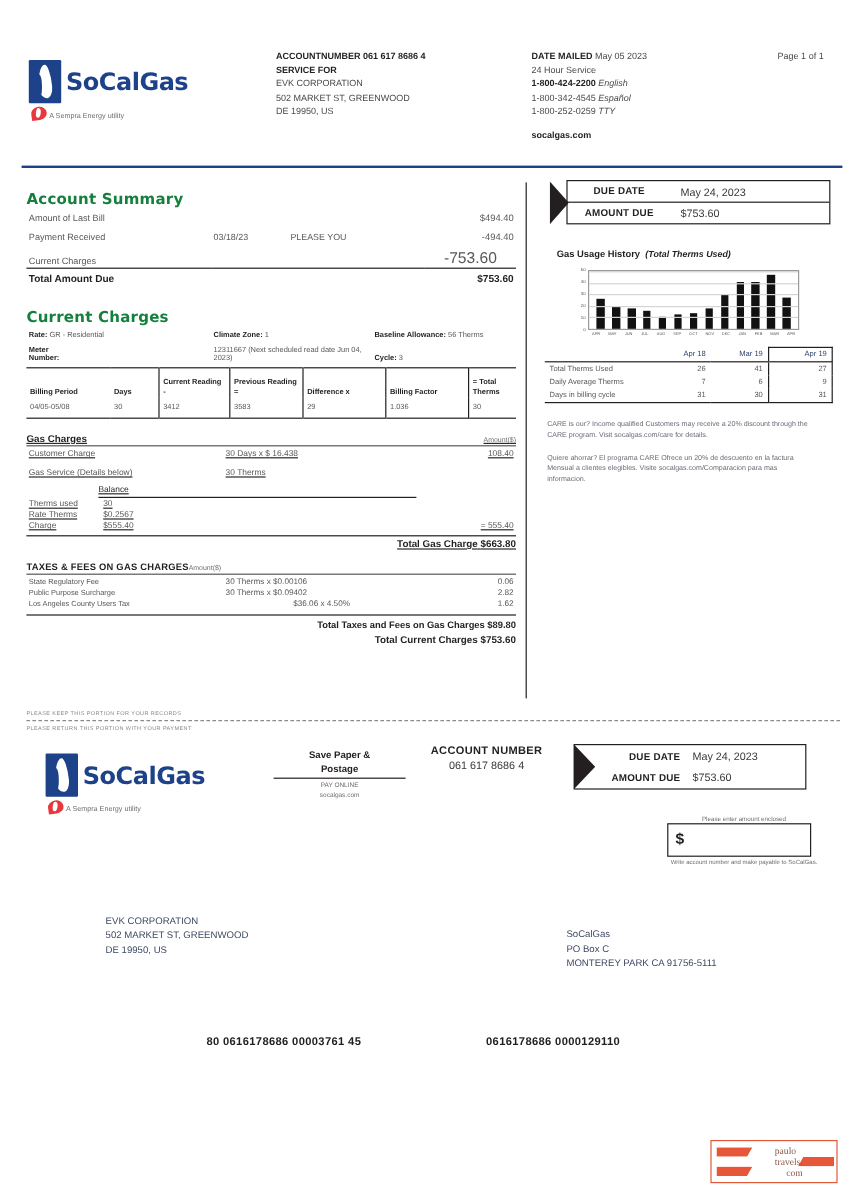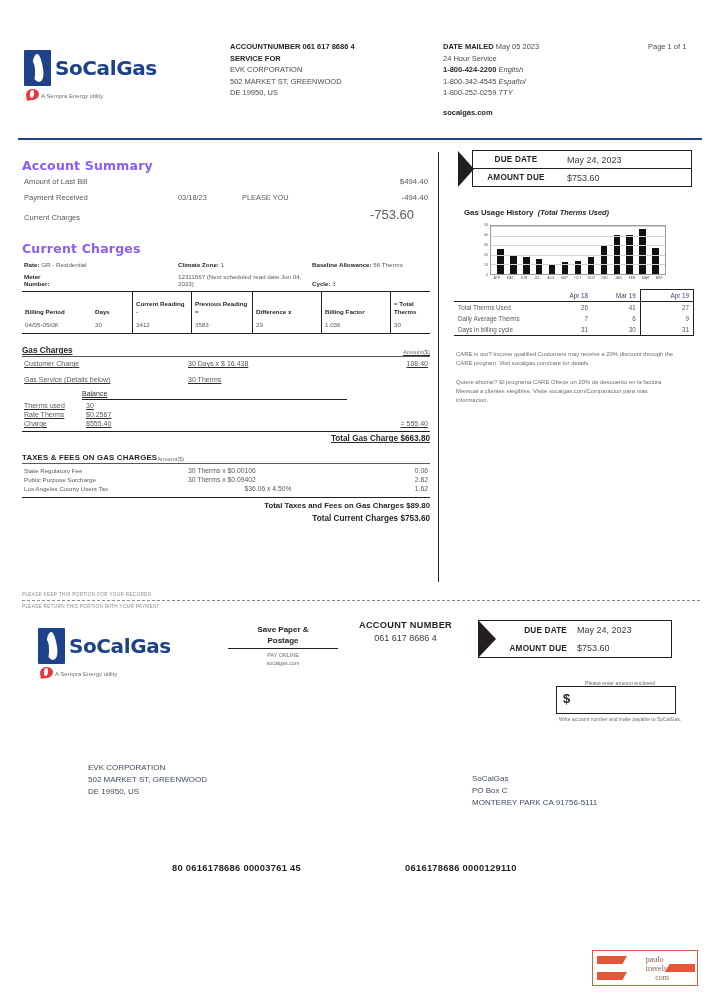--- a/index.html
+++ b/index.html
@@ -27,21 +27,21 @@
     font-family:"DejaVu Sans",sans-serif;}
   .sempra{font-size:6px;color:#6d6e71;margin-top:3px;white-space:nowrap;}
   .sempra .sw{display:inline-block;width:13px;height:11px;background:#e8373d;border-radius:50% 50% 50% 0;
     transform:rotate(-8deg);vertical-align:-2px;margin:0 2px;position:relative;}
   .sempra .sw:after{content:"";position:absolute;left:4px;top:1px;width:4px;height:8px;background:#fff;border-radius:50%;transform:rotate(15deg);}
   .hdr-col{position:absolute;font-size:7.5px;line-height:11.5px;color:#4a4a4a;}
   .blue-rule{position:absolute;left:18px;top:138px;width:684px;height:2px;background:#1d4289;}
 
   
   #leftcol{position:absolute;left:22px;top:158px;width:408px;}
-  .sec-title{font-size:12.5px;font-weight:bold;color:#8b5cf6;letter-spacing:.2px;font-family:"DejaVu Sans",sans-serif;}
+  .sec-title{font-size:12.5px;font-weight:bold;color:#15803d;letter-spacing:.2px;font-family:"DejaVu Sans",sans-serif;}
   .hr-thick{border-top:1.6px solid #231f20;}
   .hr-thin{border-top:.8px solid #58595b;}
   .hr-dbl{border-top:1.6px solid #231f20;}
 
   table.gt{border-collapse:collapse;width:100%;font-size:6.6px;color:#58595b;}
   table.gt td,table.gt th{padding:1px 2px;vertical-align:bottom;}
 
   
   #bpgrid{width:100%;border-collapse:collapse;font-size:6.2px;color:#58595b;}
   #bpgrid th{font-weight:bold;color:#231f20;vertical-align:bottom;text-align:left;padding:1px 3px;line-height:7.5px;}
@@ -173,20 +173,26 @@
         <td style="padding-top:6px;font-size:7.6px;">Payment Received</td>
         <td style="padding-top:6px;font-size:7.4px;">03/18/23</td>
         <td style="padding-top:6px;font-size:7.4px;">PLEASE YOU</td>
         <td class="r" style="padding-top:6px;font-size:7.8px;">-494.40</td>
       </tr>
       <tr>
         <td style="padding-top:4px;font-size:7.6px;">Current Charges</td>
         <td></td>
         <td></td>
         <td class="r" style="padding-top:4px;font-size:13px;text-align:center;">-753.60</td>
+      </tr>
+      <tr>
+        <td class="b dark hr-thick" style="padding-top:3px;font-size:8.4px;">Total Amount Due</td>
+        <td class="hr-thick"></td>
+            <td class="hr-thick"></td>
+        <td class="b dark hr-thick r" style="padding-top:3px;font-size:8.4px;">$753.60</td>
       </tr>
     </tbody>
       </table>
 
     <div class="sec-title" style="margin-top:18px;">Current Charges</div>
 
     <table class="gt" style="margin-top:4px;font-size:6.2px;">
       <tbody>
           <tr>
         <td style="width:150px;">

